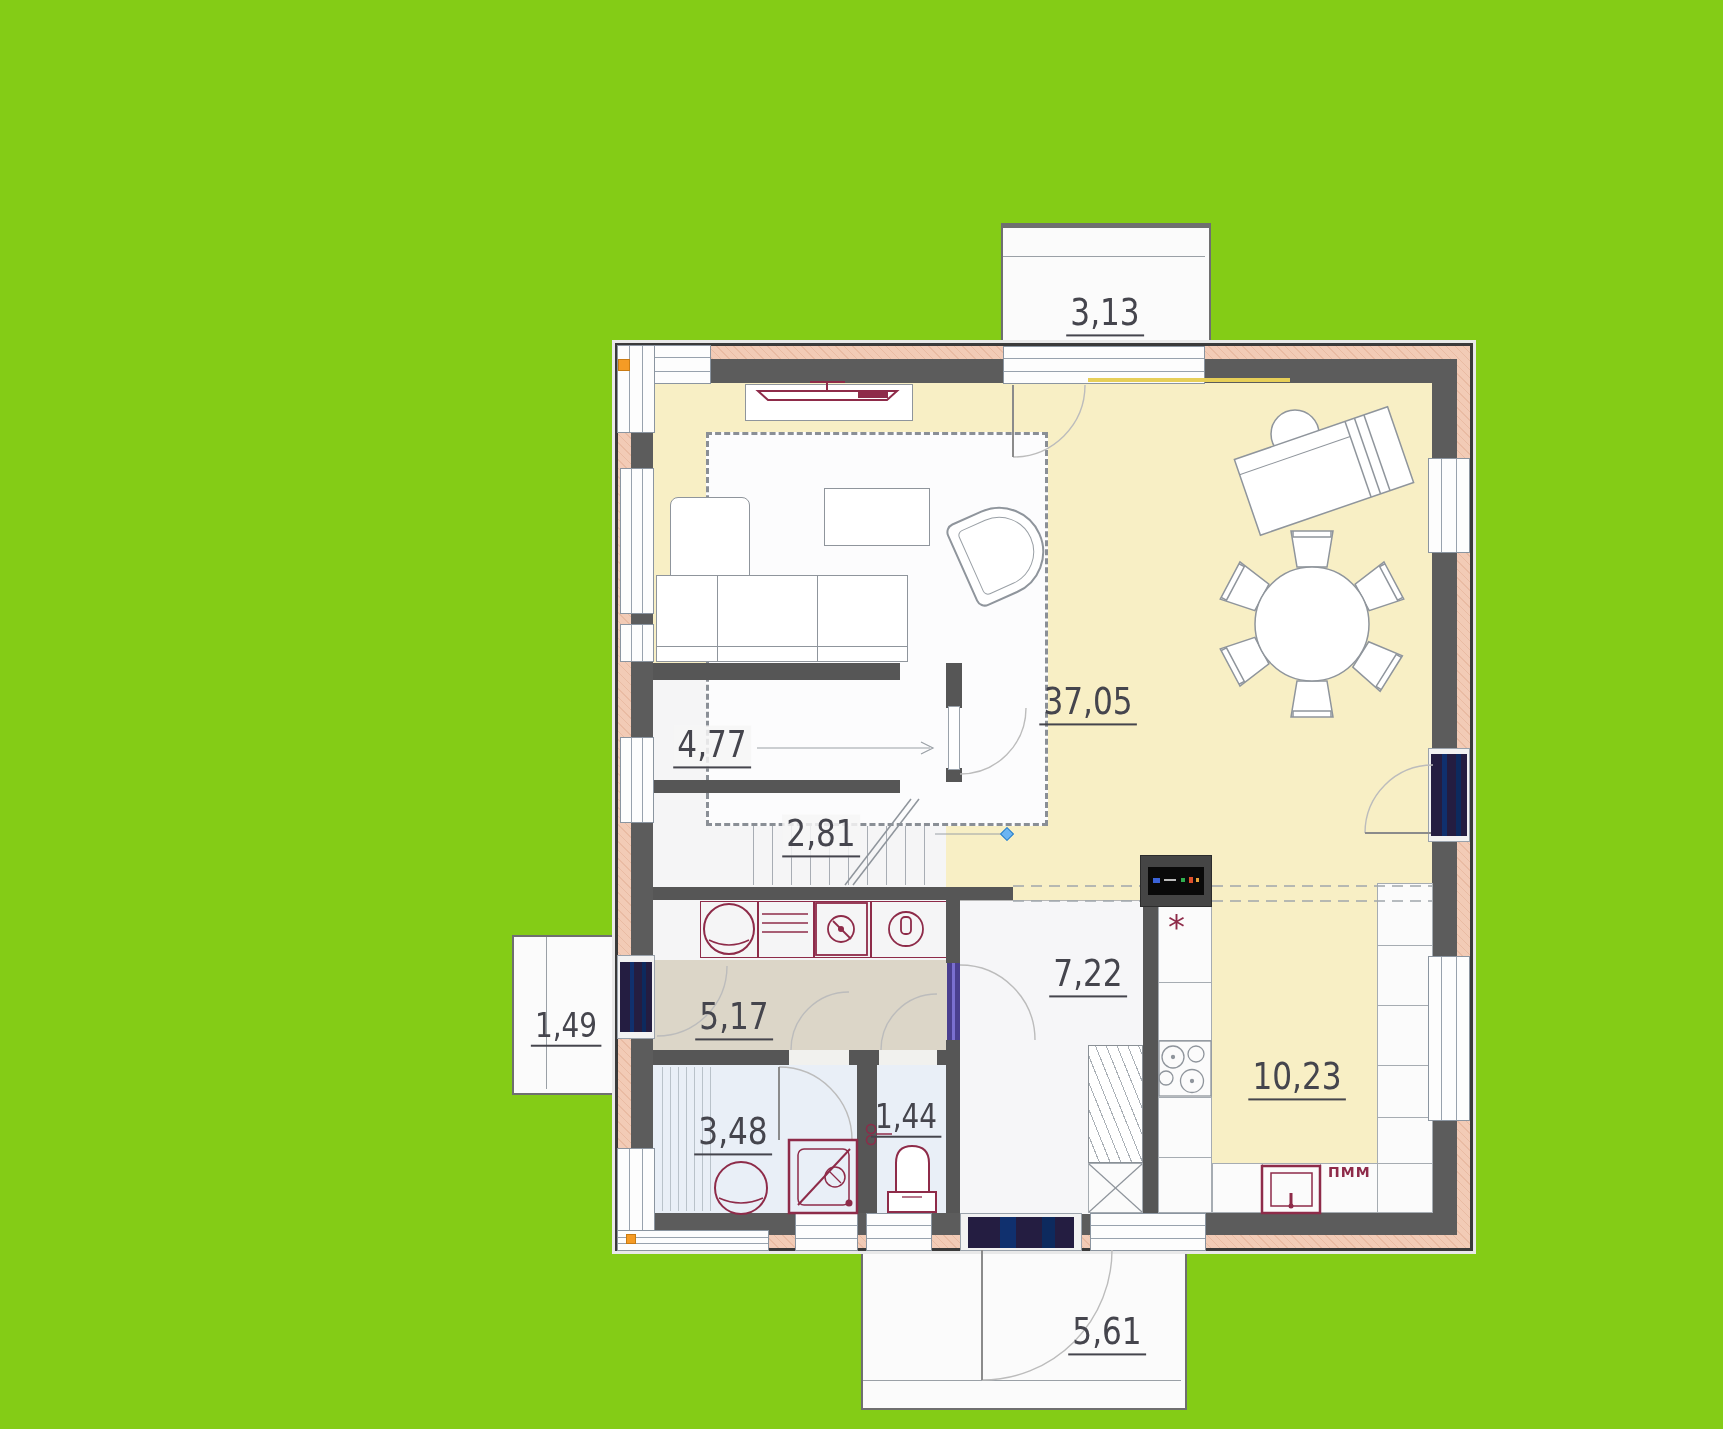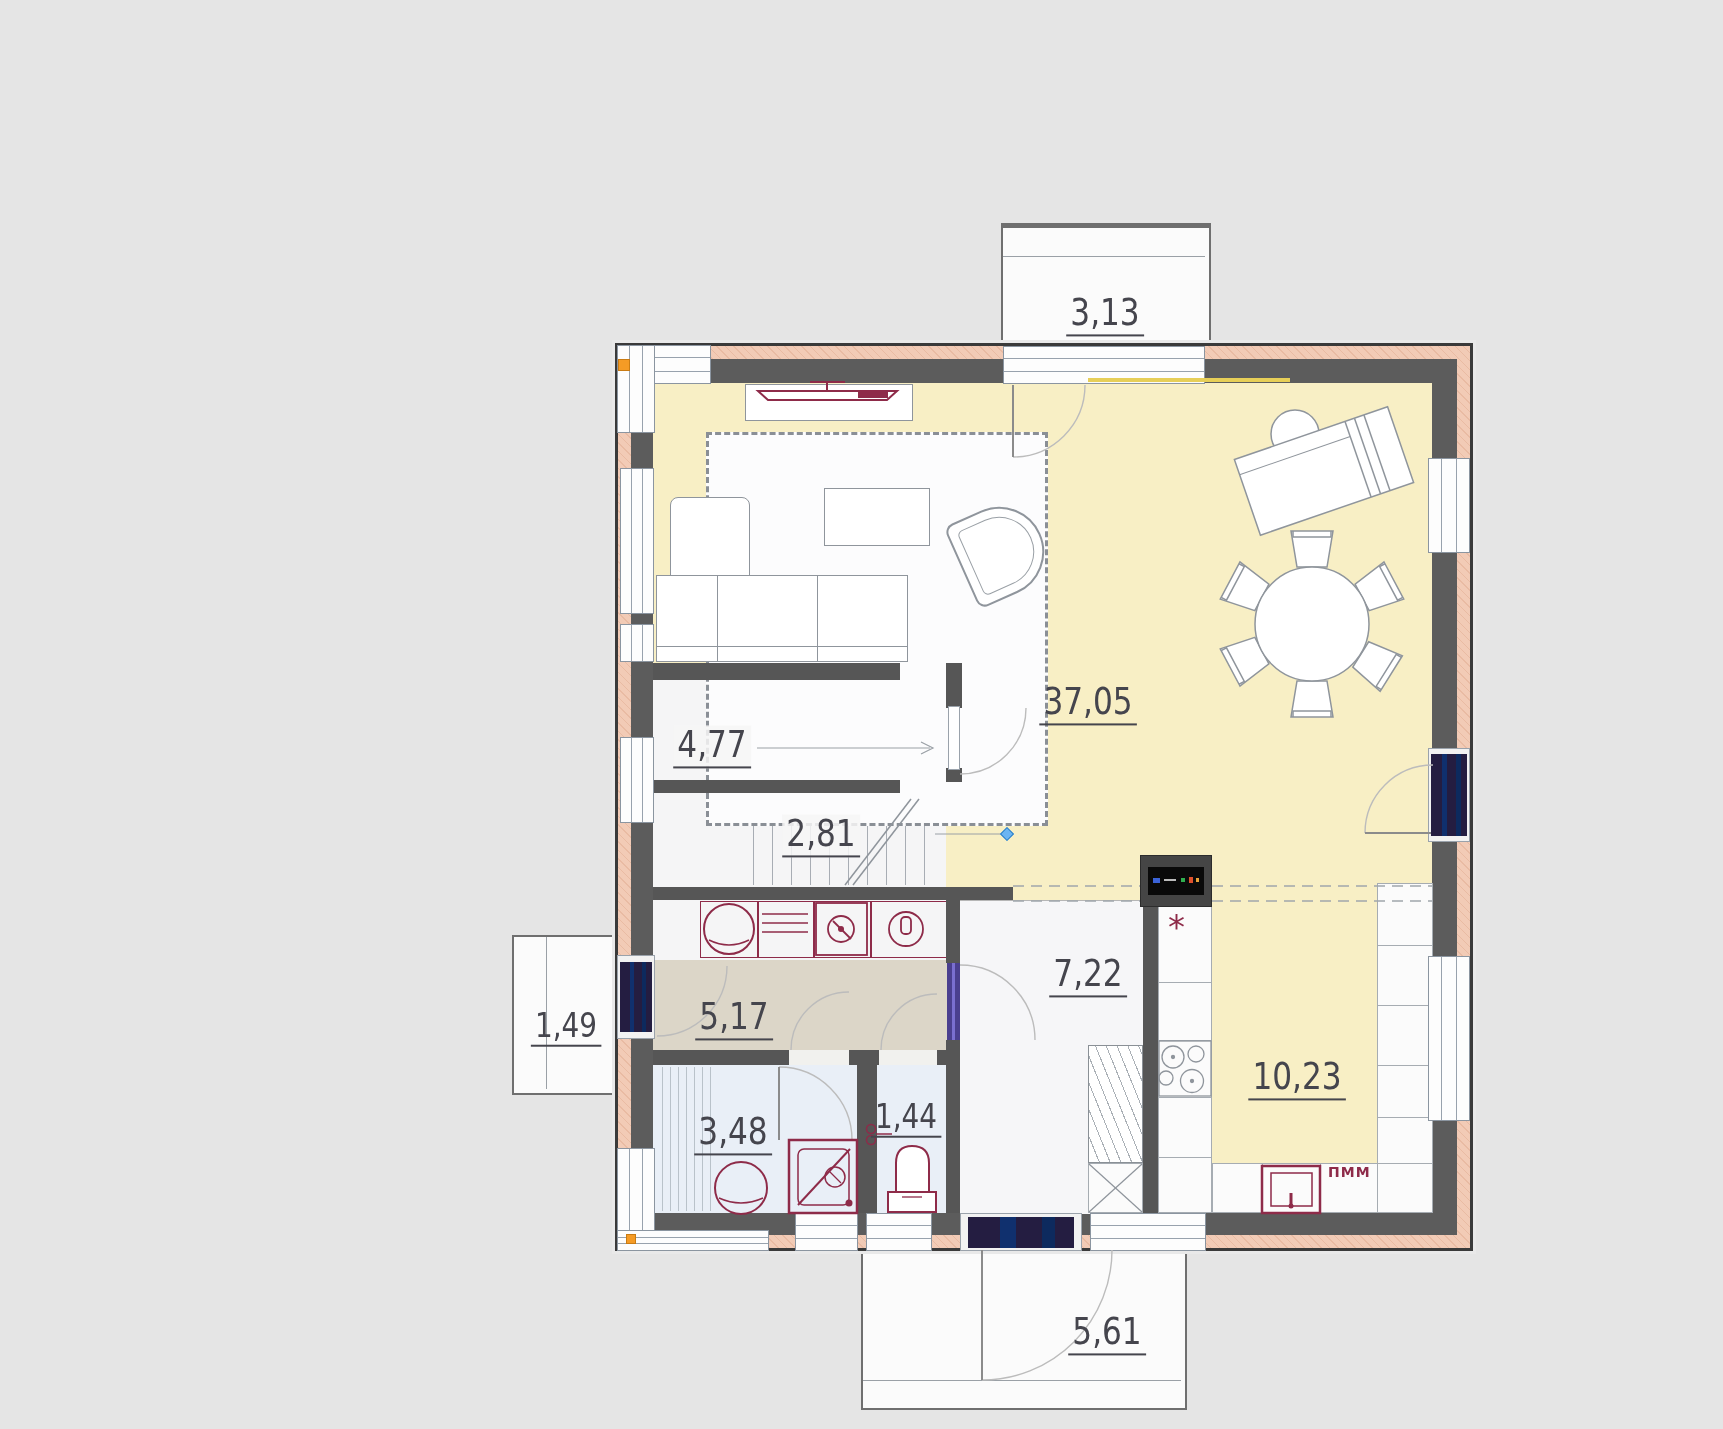--- a/index.html
+++ b/index.html
@@ -1,16 +1,16 @@
 <!DOCTYPE html>
 <html><head>
 <meta charset="utf-8">
 <style>
   html,body{margin:0;padding:0;background:#000;}
-  #stage{position:relative;width:1723px;height:1429px;background:#e5e5e5;overflow:hidden;
+  #stage{position:relative;width:1723px;height:1429px;background:#84cc16;overflow:hidden;
          font-family:"DejaVu Sans","Liberation Sans",sans-serif;}
   .a{position:absolute;}
   
   .annex{background:#fbfbfb;border:2px solid #6f6f6f;}
   
   .sliver{background:#e9e9e9;}
   .outline{background:#3a3a3a;}
   .pink{background:repeating-linear-gradient(45deg,#f2cbb6 0 5px,#e9bba3 5px 6px);}
   .core{background:#5c5c5c;}
   .floor{background:#f8efc5;}

